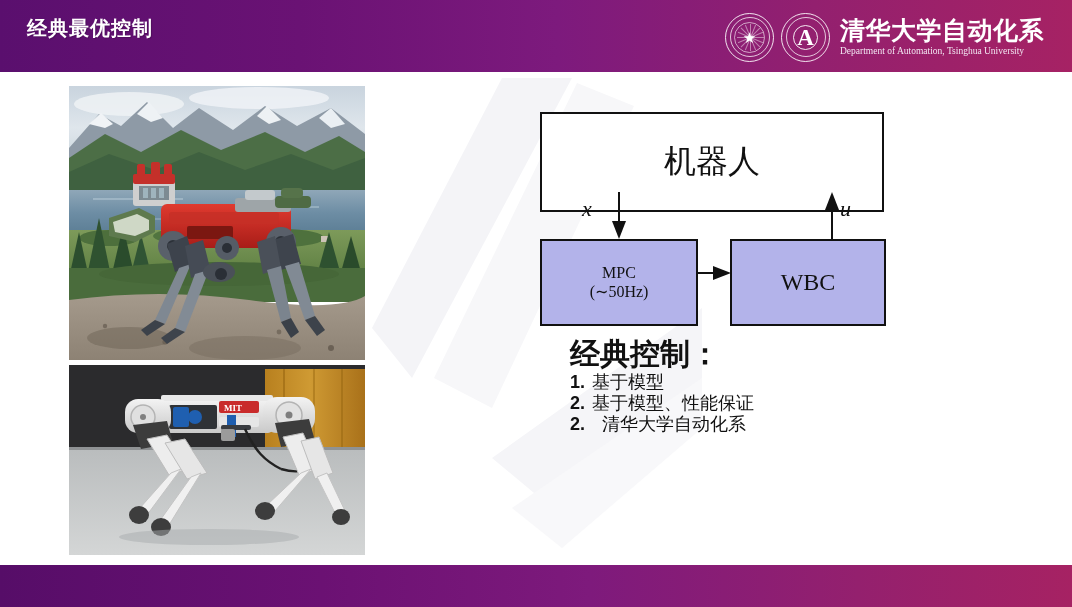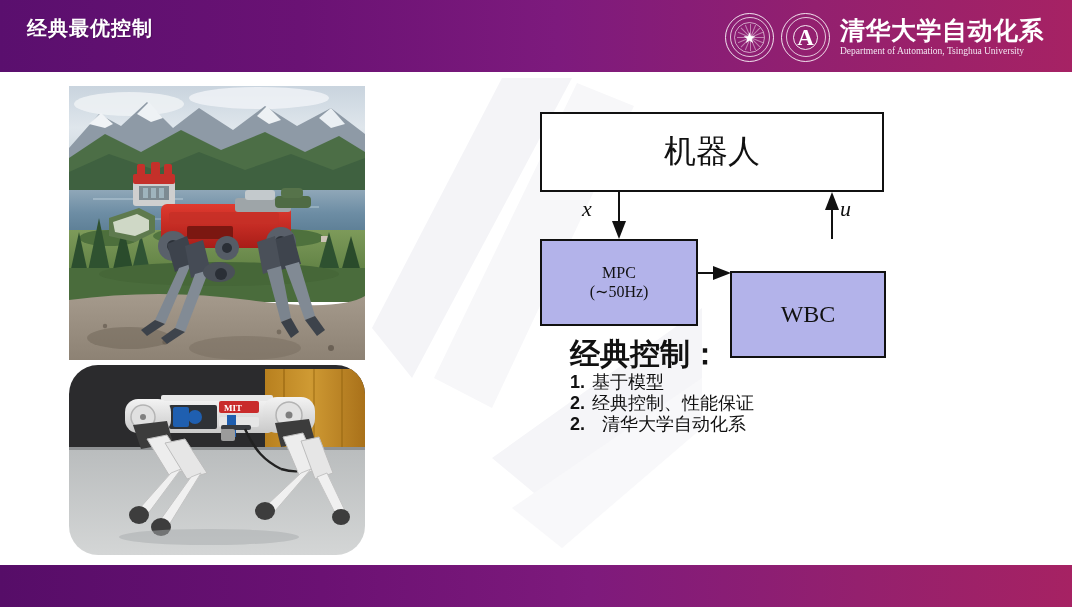--- a/index.html
+++ b/index.html
@@ -150,21 +150,21 @@
     position: absolute;
     overflow: hidden;
     z-index: 2;
   }
   #photo-anymal {
     left: 69px; top: 86px;
     width: 296px; height: 274px;
   }
   #photo-cheetah {
     left: 69px; top: 365px;
-    width: 296px; height: 190px; border-radius: 29px;
+    width: 296px; height: 190px;
   }
 
   
   #diagram {
     position: absolute;
     left: 540px; top: 112px;
     width: 346px; height: 214px;
     z-index: 3;
   }
   .dbox {
@@ -173,39 +173,38 @@
     border: 2px solid #111111;
     display: flex;
     align-items: center;
     justify-content: center;
     flex-direction: column;
     font-family: "Liberation Serif", serif;
     color: #111111;
   }
   #box-robot {
     left: 0; top: 0;
-    width: 344px; height: 80px;
+    width: 344px; height: 100px;
     background: #ffffff;
     font-size: 32px;
     font-family: "Liberation Sans", sans-serif;
   }
   #box-mpc {
     left: 0; top: 127px;
     width: 158px; height: 87px;
     background: #b3b3ea;
     font-size: 16px;
     line-height: 1.18;
   }
   #box-wbc {
     left: 190px; top: 127px;
     width: 156px; height: 87px;
     background: #b3b3ea;
     font-size: 24px;
     line-height: 1.18;
-    margin-top: 32px;
   }
   .dbox .l1, .dbox .l2 { display:block; }
 
   #diagram-arrows {
     position:absolute; left:0; top:0;
     width: 346px; height: 214px;
     pointer-events: none;
   }
   .arrow-label {
     position: absolute;
@@ -527,21 +526,21 @@
   </div>
 
   <div id="bullets">
     <div class="b-line b-head">经典控制：</div>
 
     <div class="b-line b-item b-gap1">
       <span class="num">1.</span><span>基于模型</span>
     </div>
 
     <div class="b-line b-item b-gap1">
-      <span class="num">2.</span><span>经典控制、性能保证</span>
+      <span class="num">2.</span><span>基于模型、性能保证</span>
     </div>
 
 
 
     <div class="b-line b-item b-gap2">
       <span class="num">2.</span><span>清华大学自动化系</span>
     </div>
   </div>
 
   <div id="footer"></div>

